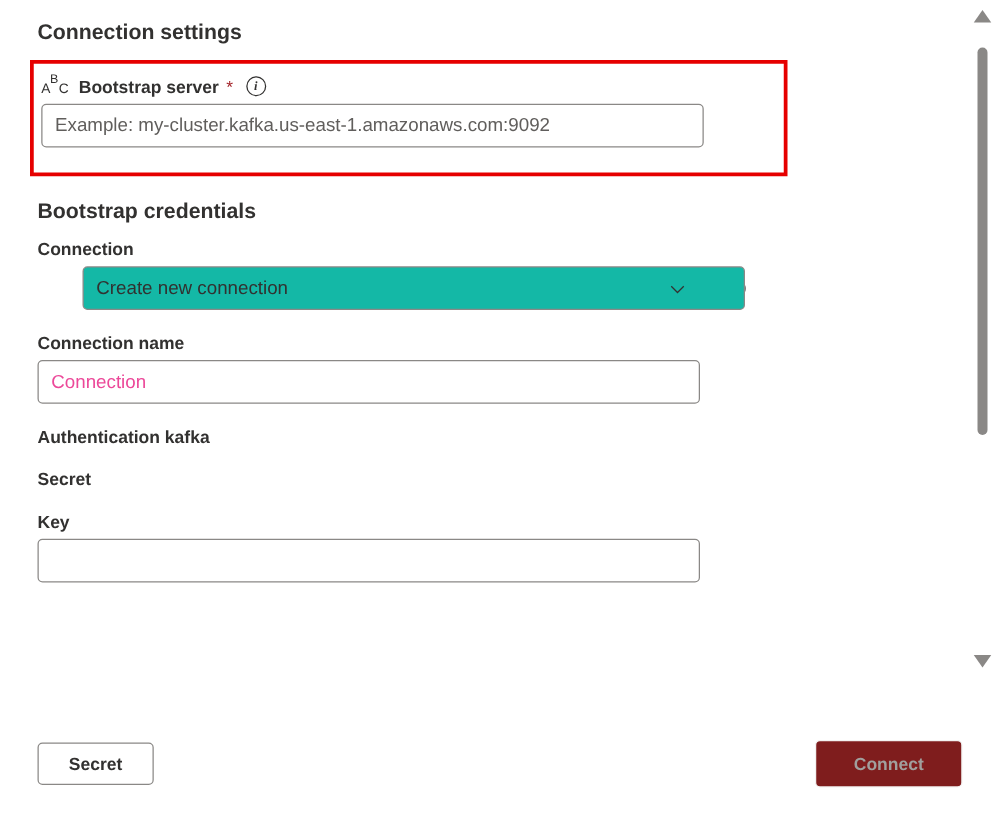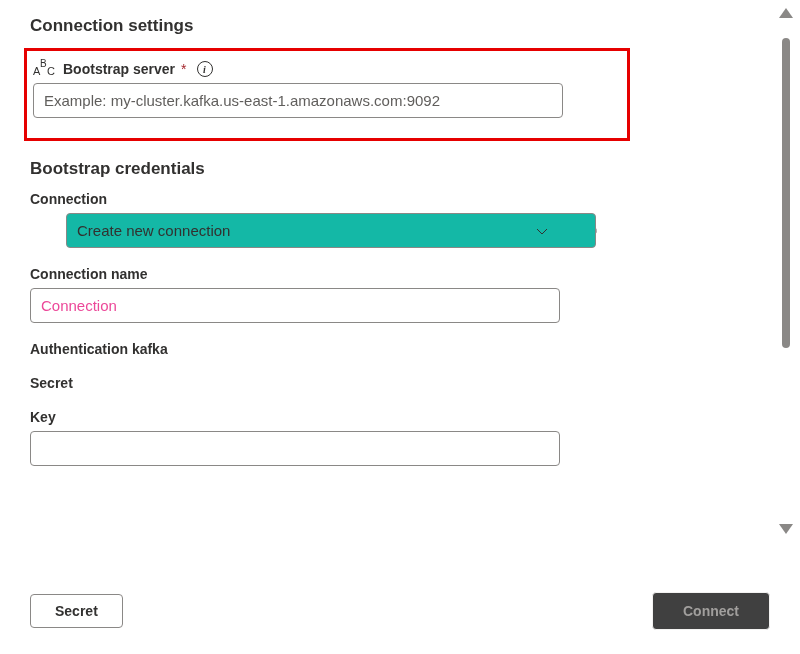--- a/index.html
+++ b/index.html
@@ -170,21 +170,21 @@
       border-radius: 4px;
       cursor: pointer;
       font-family: inherit;
     }
     .btn-secondary {
       background: #fff;
       border: 1px solid #8a8886;
       color: #323130;
     }
     .btn-primary-disabled {
-      background: #404040;
+      background: #7f1d1d;
       border: 1px solid #f3f2f1;
       color: #a19f9d;
       cursor: default;
       padding: 10px 30px;
     }
     .scrollbar-track {
       position: absolute;
       right: 6px;
       top: 8px;
       bottom: 120px;

